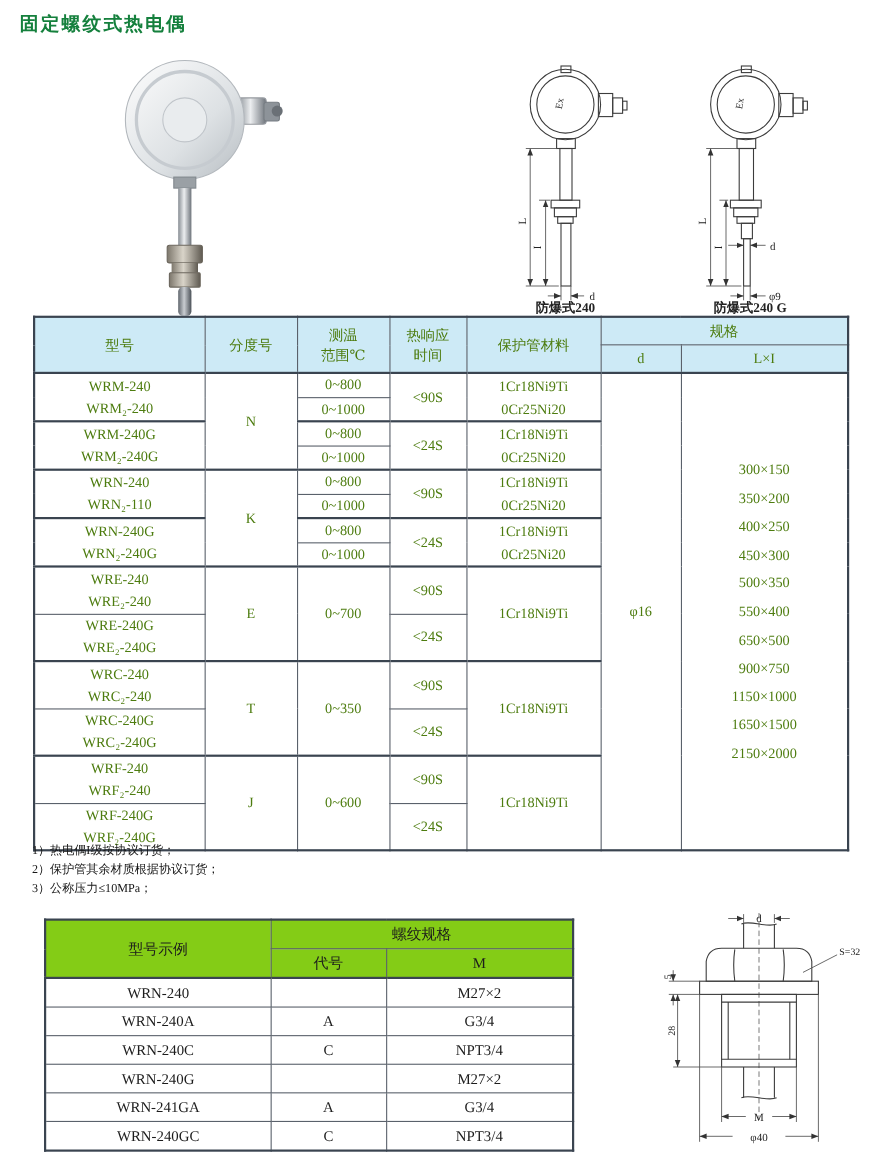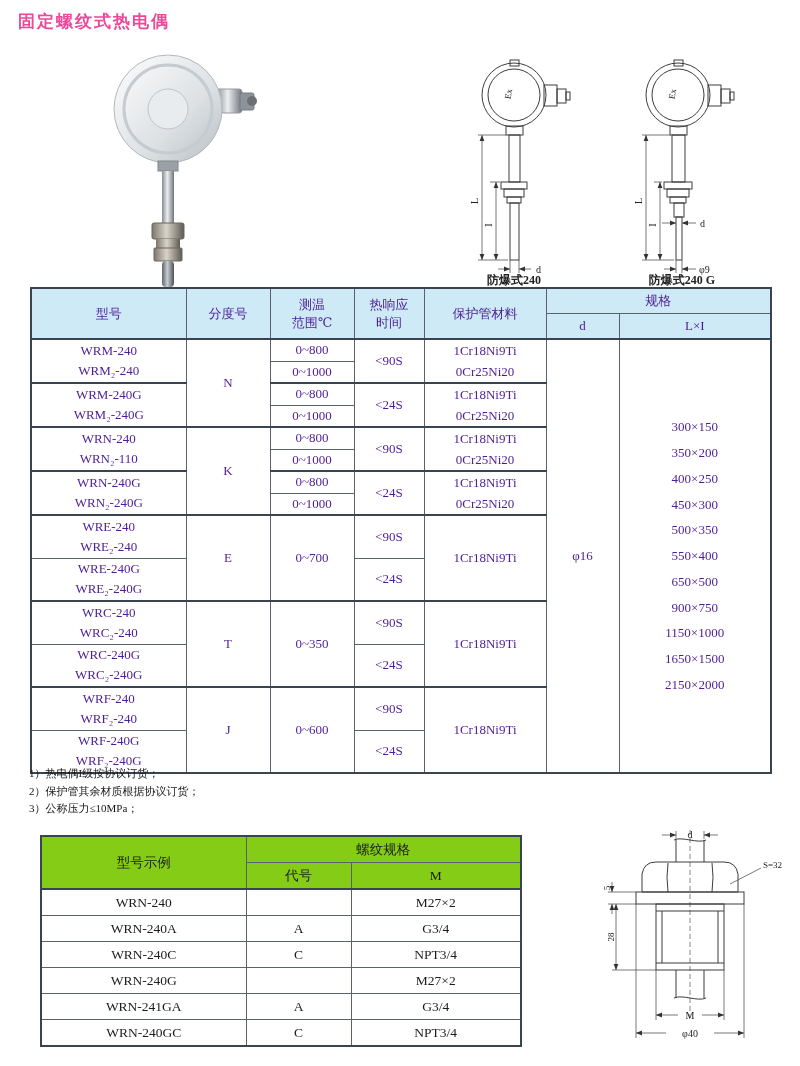--- a/index.html
+++ b/index.html
@@ -5,30 +5,30 @@
   html,body{margin:0;padding:0;}
   body{
     width:800px;height:1066px;position:relative;background:#ffffff;
     font-family:"Liberation Serif","DejaVu Serif",serif;color:#1d1d1d;
     overflow:hidden;
   }
   
   .page-title{
     position:absolute;left:18px;top:10px;
     font-family:"Liberation Sans","DejaVu Sans",sans-serif;
-    font-size:17px;font-weight:bold;color:#ec4899;letter-spacing:2px;
+    font-size:17px;font-weight:bold;color:#15803d;letter-spacing:2px;
   }
   
   .fig{position:absolute;}
   .fig svg{display:block;}
   
   table.main{
     position:absolute;left:30px;top:287px;width:740px;
     border-collapse:collapse;table-layout:fixed;
-    font-size:13px;color:#4c1d95;border:2px solid #3a4450;
+    font-size:13px;color:#4d7c0f;border:2px solid #3a4450;
   }
   table.main th, table.main td{
     border:1px solid #5a616b;text-align:center;vertical-align:middle;padding:0;
     font-weight:normal;
   }
   table.main thead th{background:#cdeaf6;height:24px;}
   table.main tbody tr:first-child td{border-top:2px solid #3a4450;}
   table.main tr.gt > td{border-top:2px solid #3a4450;}
   table.main tr.sub{height:21px;padding-left:36px;}
   table.main tr.big{height:43px;margin-left:24px;}

